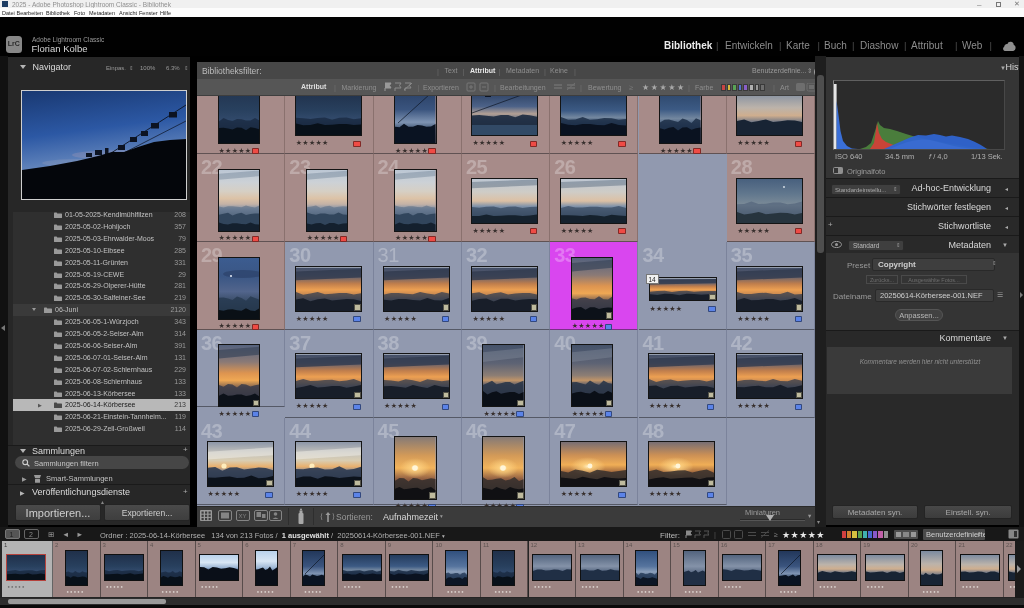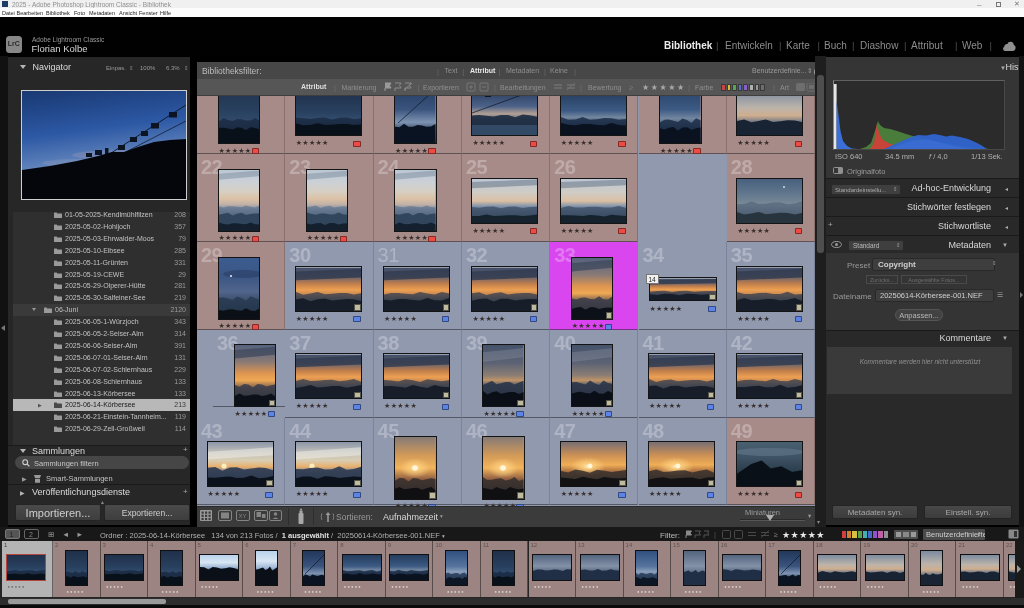--- a/index.html
+++ b/index.html
@@ -768,21 +768,21 @@
             <rect width="65" height="1" fill="#cdd3dc" opacity=".6"></rect>
             <path d="M0 4.4 L65 1.8 L65 10.6 L0 13.2 Z" fill="#2f3a4e" opacity=".8"></path>
             <path d="M0.0 24.9 L7.2 26.9 L14.4 27.0 L21.7 26.0 L28.9 25.8 L36.1 27.1 L43.3 26.9 L50.6 24.8 L57.8 27.4 L65.0 26.9 L65 44 L0 44 Z" fill="#3a4150" opacity=".8"></path>
             <path d="M0.0 33.3 L7.2 30.9 L14.4 33.3 L21.7 33.1 L28.9 32.1 L36.1 31.9 L43.3 33.6 L50.6 32.8 L57.8 30.9 L65.0 34.1 L65 44 L0 44 Z" fill="#181e29"></path>
           </svg>
 </div>
 <div class="abs" style="left:69.0px;top:62.0px;width:6.5px;height:6.5px;background:#bfbb9e;border:0.5px solid #55544a;overflow:hidden"></div>
 <div class="abs" style="left:10.5px;top:72.5px;font-size:7px;letter-spacing:0.3px;color:#372f2d">★★★★★</div>
 <div class="abs" style="left:68.0px;top:74.0px;width:7.5px;height:6px;background:#5b83e8;border:0.5px solid rgba(0,0,0,0.45);border-radius:1px"></div>
 </div>
-<div class="abs" style="left:16px;top:234.8px;width:88.3px;height:77px;background:#9199af;border-right:1px solid #7b839b;border-bottom:1px solid rgba(25,25,30,0.5)">
+<div class="abs" style="left:0.0px;top:234.8px;width:88.3px;height:77px;background:#9199af;border-right:1px solid #7b839b;border-bottom:1px solid rgba(25,25,30,0.5)">
 <div class="abs" style="left:4px;top:2px;font-size:20px;font-weight:bold;color:rgba(255,255,255,0.27);letter-spacing:-0.5px">36</div>
 <div class="abs" style="left:20.5px;top:14.5px;width:42.5px;height:63px;border:1px solid #141414">
 <svg width="40.5" height="61" style="display:block">
             <defs>
               <linearGradient id="g22" x1="0" y1="0" x2="0" y2="1">
                 <stop offset="0" stop-color="#55627e"></stop>
                 <stop offset=".28" stop-color="#8b7a76"></stop>
                 <stop offset=".46" stop-color="#dd9450"></stop>
                 <stop offset=".58" stop-color="#efa854"></stop>
                 <stop offset=".70" stop-color="#7c6050"></stop>
@@ -1109,41 +1109,20 @@
             <rect width="65" height="44" fill="url(#g34)"></rect>
             <ellipse cx="29" cy="24" rx="21" ry="11" fill="url(#g34r)"></ellipse>
             <circle cx="29" cy="24" r="2.4" fill="#fff6da"></circle>
             <path d="M0.0 29.3 L7.2 27.6 L14.4 29.9 L21.7 29.4 L28.9 28.6 L36.1 28.3 L43.3 30.4 L50.6 28.8 L57.8 27.5 L65.0 30.8 L65 44 L0 44 Z" fill="#352f2d" opacity=".85"></path>
             <path d="M0.0 37.4 L7.2 35.9 L14.4 35.2 L21.7 36.8 L28.9 36.3 L36.1 35.7 L43.3 35.6 L50.6 37.2 L57.8 35.6 L65.0 35.2 L65 44 L0 44 Z" fill="#121114"></path>
           </svg>
 </div>
 <div class="abs" style="left:69.0px;top:62.0px;width:6.5px;height:6.5px;background:#bfbb9e;border:0.5px solid #55544a;overflow:hidden"></div>
 <div class="abs" style="left:10.5px;top:72.5px;font-size:7px;letter-spacing:0.3px;color:#372f2d">★★★★★</div>
 <div class="abs" style="left:68.0px;top:74.0px;width:7.5px;height:6px;background:#5b83e8;border:0.5px solid rgba(0,0,0,0.45);border-radius:1px"></div>
-</div>
-<div class="abs" style="left:529.8px;top:322.5px;width:88.3px;height:87.75px;background:#a78b89;border-right:1px solid #8a716e;border-bottom:1px solid rgba(25,25,30,0.5)">
-<div class="abs" style="left:4px;top:2px;font-size:20px;font-weight:bold;color:rgba(255,255,255,0.27);letter-spacing:-0.5px">49</div>
-<div class="abs" style="left:9.5px;top:23.5px;width:67px;height:46px;border:1px solid #141414">
-<svg width="65" height="44" style="display:block">
-            <defs>
-              <linearGradient id="g35" x1="0" y1="0" x2="0" y2="1">
-                <stop offset="0" stop-color="#49606f"></stop>
-                <stop offset=".35" stop-color="#3d5264"></stop>
-                <stop offset=".65" stop-color="#2c3f4f"></stop>
-                <stop offset="1" stop-color="#0a1219"></stop>
-              </linearGradient>
-            </defs>
-            <rect width="65" height="44" fill="url(#g35)"></rect>
-            <ellipse cx="32" cy="10" rx="36" ry="4" fill="#64788c" opacity=".6"></ellipse>
-            <path d="M0 31.7 L14.3 22.0 L24.7 18.5 L33.8 26.4 L44.2 24.2 L55.2 29.9 L65 28.2 L65 44 L0 44 Z" fill="#091017"></path>
-          </svg>
-</div>
-<div class="abs" style="left:69.0px;top:62.0px;width:6.5px;height:6.5px;background:#bfbb9e;border:0.5px solid #55544a;overflow:hidden"></div>
-<div class="abs" style="left:10.5px;top:72.5px;font-size:7px;letter-spacing:0.3px;color:#372f2d">★★★★★</div>
-<div class="abs" style="left:68.0px;top:74.0px;width:7.5px;height:6px;background:#ef4b45;border:0.5px solid rgba(0,0,0,0.45);border-radius:1px"></div>
 </div>
 </div>
 <div class="abs" style="left:197px;top:95px;width:618px;height:1px;background:#3e3e3e"></div>
 <div class="abs" style="left:197px;top:506px;width:618px;height:21px;background:#3b3b3b;border-top:1px solid #2a2a2a"></div>
 <svg class="abs" style="left:200px;top:510px" width="82" height="12" viewBox="0 0 82 12">
 <rect x="0" y="0" width="12" height="11" rx="1" fill="#9a9a9a"></rect>
 <g fill="#3b3b3b">
         <rect x="1.5" y="1.5" width="2.2" height="2.2"></rect>
         <rect x="5.0" y="1.5" width="2.2" height="2.2"></rect>
         <rect x="8.5" y="1.5" width="2.2" height="2.2"></rect>

